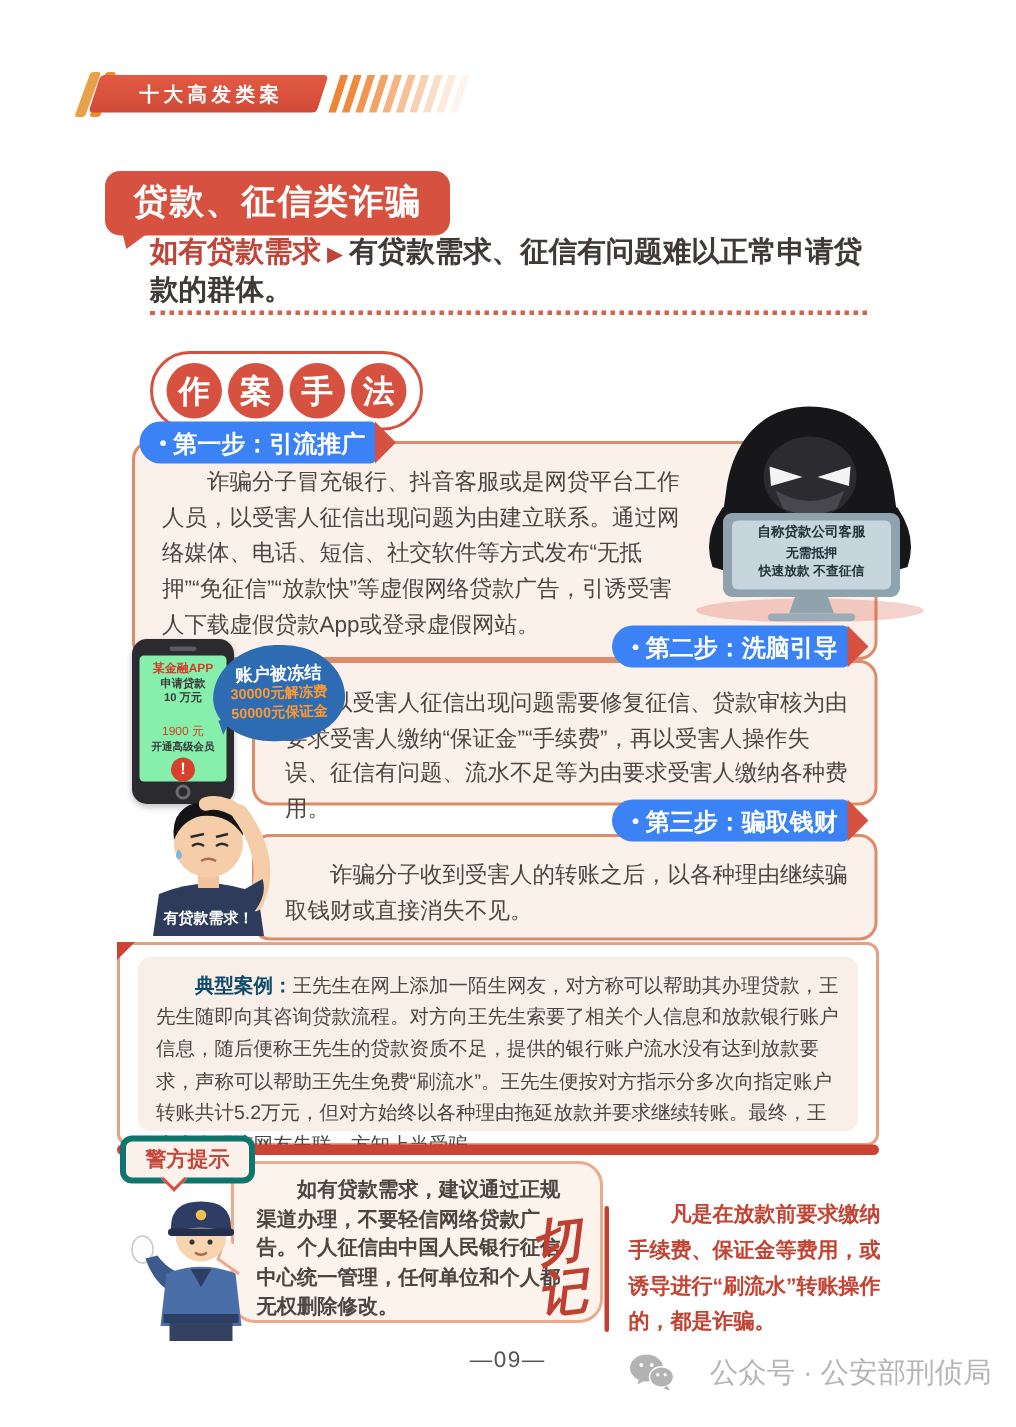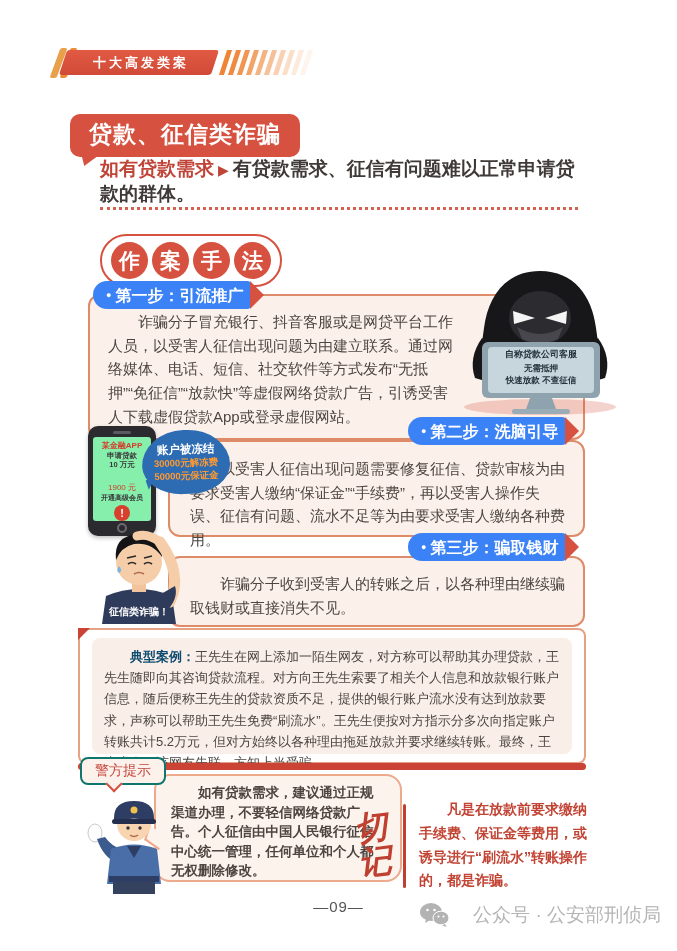--- a/index.html
+++ b/index.html
@@ -78,21 +78,21 @@
 
   
   .case { position:absolute; left:78px; top:628px; width:508px; height:136px; background:#fff; border:2px solid #E6A184; border-radius:8px; padding:8px 12px; z-index:2; }
   .case::before { content:""; position:absolute; left:-2px; top:-2px; border-top:12px solid #CB4335; border-right:12px solid transparent; }
   .case::after { content:""; position:absolute; left:-2px; right:-2px; bottom:-8px; height:7px; background:#CB4335; border-radius:4px; }
   .case-inner { width:100%; height:100%; background:#FAEFE8; border-radius:8px; padding:8px 12px; }
   .case-inner p { font-size:13px; line-height:1.63; color:#4C4642; text-indent:2em; }
   .case-label { color:#0c4a6e; font-weight:bold; }
 
   
-  .police-label { position:absolute; left:80px; top:757px; background:#FDF1EC; border:2px solid #0f766e; border-radius:8px; color:#C4473A; font-weight:normal; font-size:14px; padding:3px 13px; z-index:5; }
+  .police-label { position:absolute; left:80px; top:757px; background:#FDF1EC; border:4px solid #0f766e; border-radius:8px; color:#C4473A; font-weight:bold; font-size:14px; padding:3px 13px; z-index:5; }
   .police-label::after { content:""; position:absolute; left:26px; bottom:-7px; width:10px; height:10px; background:#FDF1EC; border-right:2px solid #D6513F; border-bottom:2px solid #D6513F; transform:rotate(45deg); }
   .officer { position:absolute; left:82px; top:786px; width:104px; height:108px; z-index:4; }
   .tip-bubble { position:absolute; left:154px; top:774px; width:248px; height:108px; background:#FDF3ED; border:2px solid #ECA98C; border-radius:16px; padding:7px 14px 6px 15px; z-index:3; }
   .tip-bubble::before { content:""; position:absolute; left:-11px; top:54px; width:16px; height:13px; background:#FDF3ED; border-left:2px solid #ECA98C; border-bottom:2px solid #ECA98C; transform:rotate(35deg) skewX(18deg); }
   .tip-bubble p { font-size:13.5px; font-weight:bold; line-height:1.45; color:#4C4540; text-indent:2em; }
 
   
   .remember { position:absolute; left:350px; top:798px; display:flex; align-items:center; z-index:4; }
   .r-title { width:46px; display:flex; flex-direction:column; align-items:center; color:#BF4030; font-family:"DejaVu Serif","Liberation Serif",serif; font-weight:bold; font-style:italic; font-size:33px; line-height:1.04; transform:rotate(-7deg); }
   .r-div { width:3px; height:84px; background:#BF4030; border-radius:2px; margin:0 13px 0 7px; }
@@ -210,21 +210,21 @@
       <path d="M84,78 Q97,50 74,18" stroke="#F6CDA9" stroke-width="11" fill="none" stroke-linecap="round"></path>
       <path d="M74,18 Q62,9 51,12" stroke="#F6CDA9" stroke-width="9" fill="none" stroke-linecap="round"></path>
       <path d="M80,88 Q93,74 89,62 L75,70 Q79,79 77,88 Z" fill="#2F3B5B"></path>
       <path d="M41,34 L50,32" stroke="#2A2A2A" stroke-width="1.6"></path>
       <path d="M66,32 L58,34" stroke="#2A2A2A" stroke-width="1.6"></path>
       <path d="M42,40 Q46,37 50,40" stroke="#2A2A2A" stroke-width="1.6" fill="none"></path>
       <path d="M58,40 Q62,37 66,40" stroke="#2A2A2A" stroke-width="1.6" fill="none"></path>
       <path d="M48,50 Q53,47 58,50" stroke="#B06A4A" stroke-width="1.5" fill="none"></path>
       <path d="M33,42 q-3.5,5 0,7 q4.5,-2 0,-7" fill="#7FB3E0"></path>
     </svg>
-    <div class="man-shirt-text">征信类诈骗！</div>
+    <div class="man-shirt-text">有贷款需求！</div>
   </div>
 
   <div class="case">
     <div class="case-inner">
       <p><span class="case-label">典型案例：</span><span>王先生在网上添加一陌生网友，对方称可以帮助其办理贷款，王先生随即向其咨询贷款流程。对方向王先生索要了相关个人信息和放款银行账户信息，随后便称王先生的贷款资质不足，提供的银行账户流水没有达到放款要求，声称可以帮助王先生免费“刷流水”。王先生便按对方指示分多次向指定账户转账共计5.2万元，但对方始终以各种理由拖延放款并要求继续转账。最终，王先生发现该网友失联，方知上当受骗。</span></p>
     </div>
   </div>
 
   <div class="police-label">警方提示</div>
   <div class="officer">

